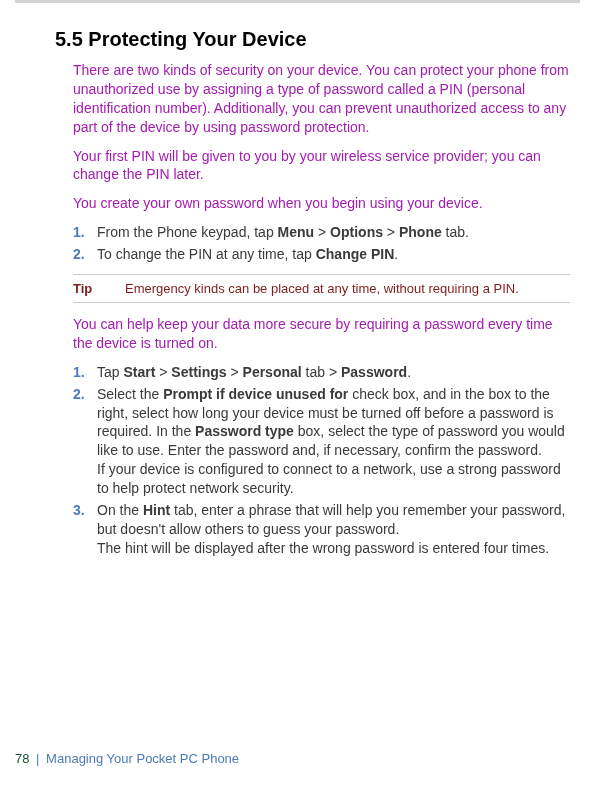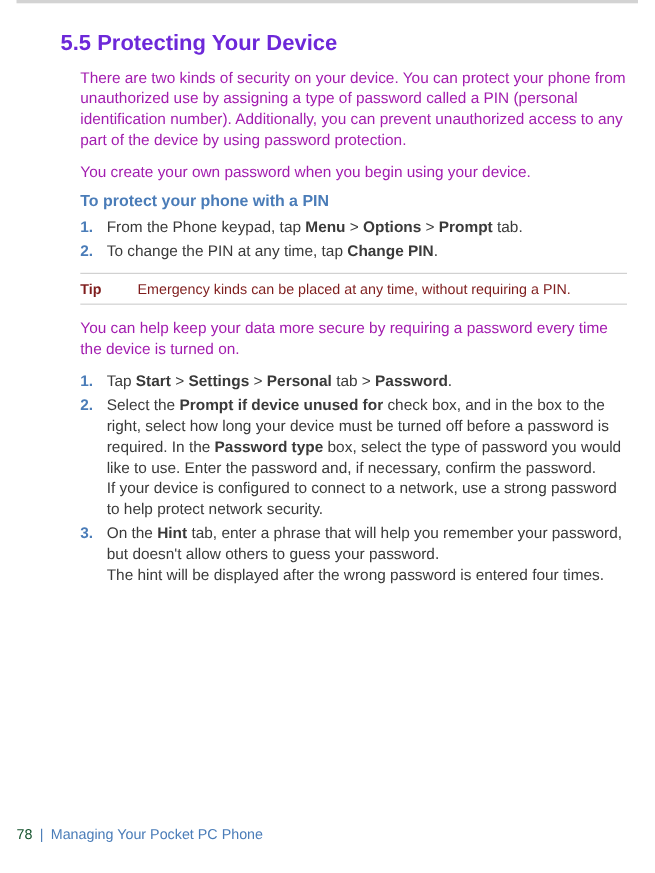--- a/index.html
+++ b/index.html
@@ -20,21 +20,21 @@
       top: 0;
       left: 15px;
       right: 15px;
       height: 3px;
       background: #d3d3d3;
     }
     .content {
       padding: 28px 25px 20px 55px;
     }
     .section-heading {
-      color: #6d28d9;
+      color: #000000;
       font-size: 20px;
       font-weight: bold;
       margin-bottom: 10px;
     }
     .body-text {
       font-size: 14px;
       line-height: 1.35;
       margin-bottom: 10px;
       margin-left: 18px;
       color: #a21caf;
@@ -109,26 +109,26 @@
 </head>
 <body>
 
 <div class="top-border"></div>
 
 <div class="content">
 
   <h1 class="section-heading">5.5 Protecting Your Device</h1>
 
   <p class="body-text">There are two kinds of security on your device. You can protect your phone from unauthorized use by assigning a type of password called a PIN (personal identification number). Additionally, you can prevent unauthorized access to any part of the device by using password protection.</p>
+  <p class="body-text">Your first PIN will be given to you by your wireless service provider; you can change the PIN later.</p>
   <p class="body-text">You create your own password when you begin using your device.</p>
 
-  <div class="subheading">To protect your phone with a PIN</div>
 
   <ol class="ordered-list" id="pin-steps">
-      <li class="list-item"><span class="list-number">1.</span><span>From the Phone keypad, tap <b>Menu</b> &gt; <b>Options</b> &gt; <b>Prompt</b> tab.</span></li>
+      <li class="list-item"><span class="list-number">1.</span><span>From the Phone keypad, tap <b>Menu</b> &gt; <b>Options</b> &gt; <b>Phone</b> tab.</span></li>
       <li class="list-item"><span class="list-number">2.</span></li>
     </ol>
 
   <p class="list-continuation" id="pin-note">To change the PIN at any time, tap <b>Change PIN</b>.</p>
 
   <div class="tip-box">
     <span class="tip-label">Tip</span>
     <span>Emergency kinds can be placed at any time, without requiring a PIN.</span>
   </div>
 

